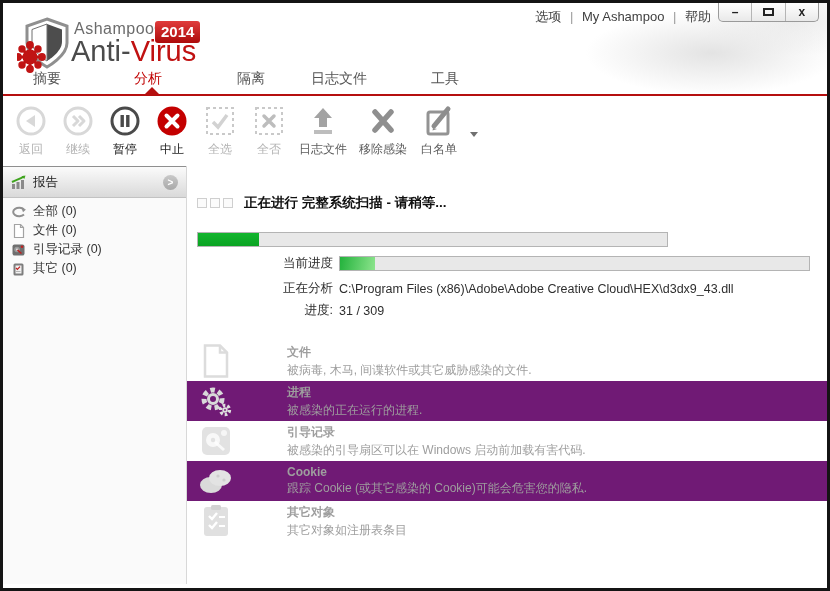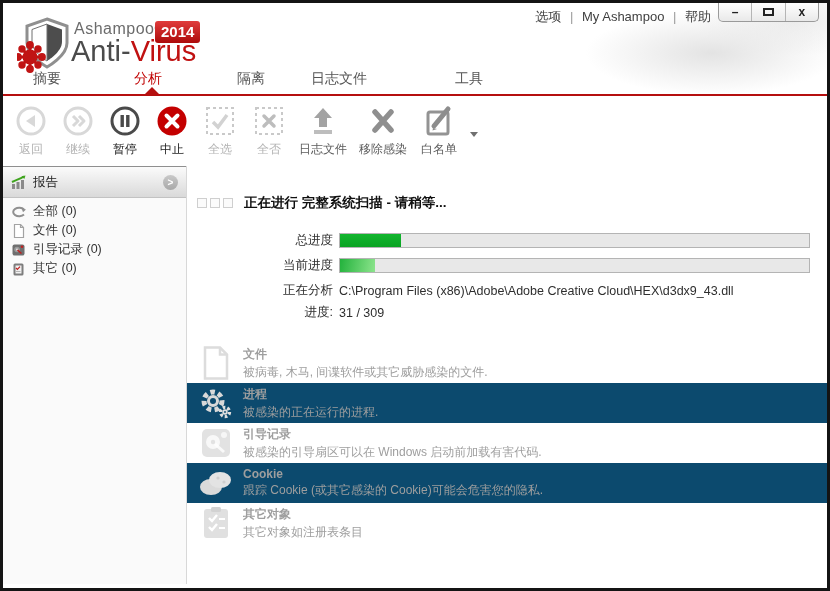--- a/index.html
+++ b/index.html
@@ -125,22 +125,22 @@
   .plabel { width: 136px; text-align: right; margin-right: 6px; flex: 0 0 136px; }
   .pbar {
     width: 471px; height: 15px;
     border: 1px solid #b4b4b4; background: #e8e8e8;
   }
   .pfill-total { height: 100%; background: linear-gradient(#12b52e, #0aa322); }
   .pfill-cur { height: 100%; background: linear-gradient(100deg, #23b23c, #8ce48c); }
   .ptext { font-size: 12.5px; color: #2e2e2e; }
 
   .cats { margin-top: 22px; margin-left: -10px; }
-  .crow { display: flex; align-items: center; height: 40px; padding-left: 10px; }
-  .crow.alt { background: #0c4a6e; }
+  .crow { display: flex; align-items: center; height: 40px; padding-left: 10px; gap: 44px; }
+  .crow.alt { background: #701a75; }
   .crow .cico { width: 38px; flex: 0 0 38px; display: flex; justify-content: center; }
   .crow .ctext { margin-left: 8px; }
   .ctitle { font-size: 12px; font-weight: bold; color: #9e9e9e; }
   .cdesc { font-size: 12px; color: #9e9e9e; margin-top: 1px; }
 </style>
 </head>
 <body>
 
 <div class="win" data-name="app-window">
 
@@ -192,21 +192,21 @@
       <div class="btn" data-name="close-button">
           <span data-name="close-icon">x</span>
         </div>
     </div>
 
     <div class="tabs" data-name="tab-bar">
       <span class="tab" style="left:30px" data-name="tab-summary">摘要</span>
       <span class="tab active" style="left:131px" data-name="tab-analysis">分析</span>
       <span class="tab" style="left:234px" data-name="tab-quarantine">隔离</span>
       <span class="tab" style="left:308px" data-name="tab-log-files">日志文件</span>
-      <span class="tab" style="left:452px" data-name="tab-tools">工具</span>
+      <span class="tab" style="left:428px" data-name="tab-tools">工具</span>
       <span class="tab-marker" data-name="active-tab-marker"></span>
     </div>
   </div>
 
   <div class="tbar" data-name="toolbar">
 
     <div class="titem" style="width:44px" data-name="back-button">
       <span class="ico" data-name="back-icon">
         <svg width="32" height="32" viewBox="0 0 32 32">
             <circle cx="16" cy="16" r="13" fill="none" stroke="#d8d8d8" stroke-width="3"></circle>
@@ -353,21 +353,20 @@
 
       <div class="heading" data-name="scan-heading">
         <span class="sq" data-name="marquee-square-icon"></span>
         <span class="sq" data-name="marquee-square-icon"></span>
         <span class="sq" data-name="marquee-square-icon"></span>
         <span class="htxt" data-name="scan-heading-text">正在进行 完整系统扫描 - 请稍等...</span>
       </div>
 
       <div class="prog" data-name="progress-section">
         <div class="prow" data-name="total-progress-row">
-          <span class="plabel" data-name="total-progress-label">总进度</span>
           <div class="pbar" data-name="total-progress-bar">
             <div class="pfill-total" data-name="total-progress-fill" style="width: 13%;"></div>
           </div>
         </div>
         <div class="prow" data-name="current-progress-row">
           <span class="plabel" data-name="current-progress-label">当前进度</span>
           <div class="pbar" data-name="current-progress-bar">
             <div class="pfill-cur" data-name="current-progress-fill" style="width: 7.5%;"></div>
           </div>
         </div>

